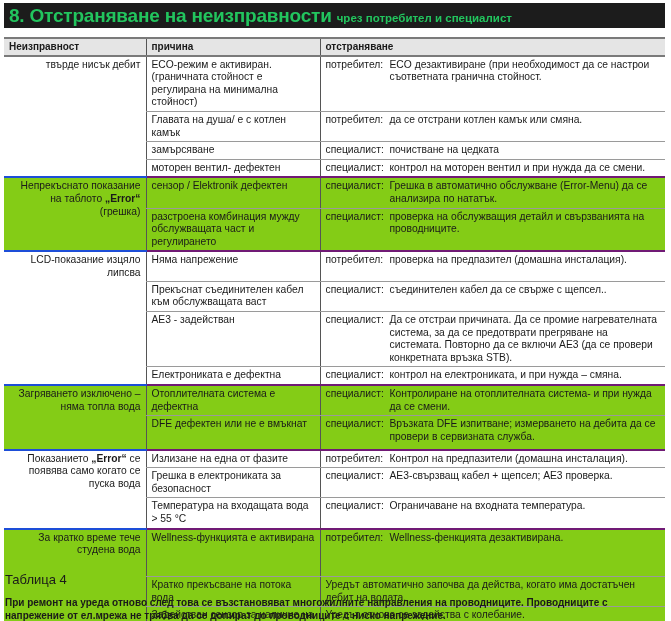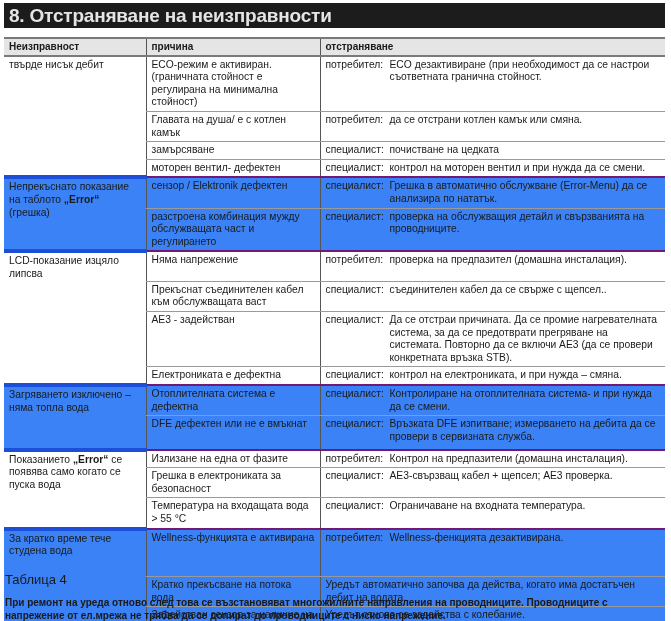--- a/index.html
+++ b/index.html
@@ -4,21 +4,21 @@
   <style>
     html, body { margin: 0; padding: 0; background: #ffffff; }
     body {
       width: 671px; height: 621px; overflow: hidden;
       font-family: "Liberation Sans", sans-serif;
       color: #1a1a1a;
       position: relative;
     }
     .title-bar {
       position: absolute; left: 4px; top: 3px; width: 661px; height: 25px;
-      background: #1c1c1c; color: #e5e5e5;
+      background: #1c1c1c; color: #22c55e;
       display: flex; align-items: baseline;
       box-sizing: border-box; padding-left: 5px; padding-top: 2px;
     }
     .title-main { font-size: 19px; font-weight: bold; letter-spacing: -0.2px; }
     .title-sub { font-size: 11.5px; font-weight: bold; margin-left: 5px; }
 
     table.faults {
       position: absolute; left: 4px; top: 37px; width: 661px;
       border-collapse: collapse; table-layout: fixed;
       font-size: 10.3px; line-height: 12.6px;
@@ -30,41 +30,42 @@
       background: #e5e5e5; text-align: left; font-weight: bold;
       font-size: 10px; padding: 2px 5px 1px 5px; height: 11px;
       border-top: 2px solid #7a7a7a; border-bottom: 2px solid #7a7a7a;
     }
     table.faults th + th, table.faults td.cause, table.faults td.remedy { border-left: 1px solid #555; }
     table.faults td {
       vertical-align: top; padding: 2px 5px 2px 5px;
       border-bottom: 1px solid #9a9a9a;
     }
     table.faults tr.group-end td { border-bottom: 2px solid #701a75; }
-    table.faults td.fault { border-bottom: 4px solid #1d4ed8; }
+    table.faults td.fault { border-bottom: 2px solid #1d4ed8; text-align: right; }
     .g-white td { background: #ffffff; }
-    .g-gray td { background: #3b82f6; }
+    .g-gray td { background: #84cc16; }
     .remedy-inner { display: flex; }
     .who { width: 64px; flex: 0 0 64px; white-space: nowrap; }
     .what { flex: 1; }
     b.err { font-weight: bold; }
 
     .caption {
       position: absolute; left: 5px; top: 572px; font-size: 13px;
     }
     .note {
       position: absolute; left: 5px; top: 597px; width: 662px;
       font-size: 10px; font-weight: bold; line-height: 12.5px;
     }
   </style>
 </head>
 <body>
 
 <div class="title-bar">
   <span class="title-main">8. Отстраняване на неизправности</span>
+  <span class="title-sub">чрез потребител и специалист</span>
 </div>
 
 <table class="faults">
   <colgroup>
       <col class="c1">
       <col class="c2">
       <col class="c3">
     </colgroup>
   <thead>
     <tr>

